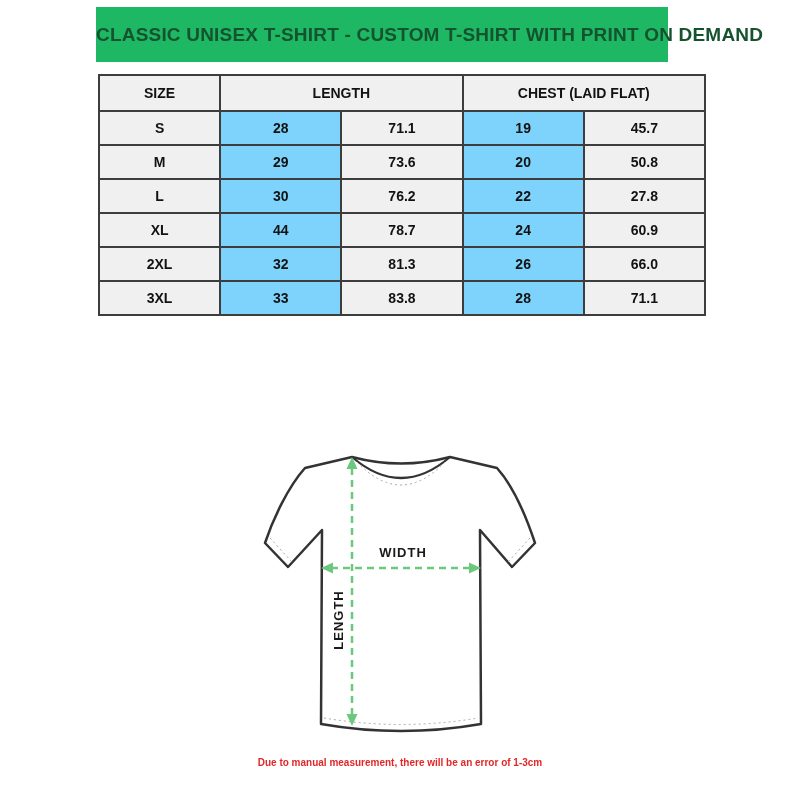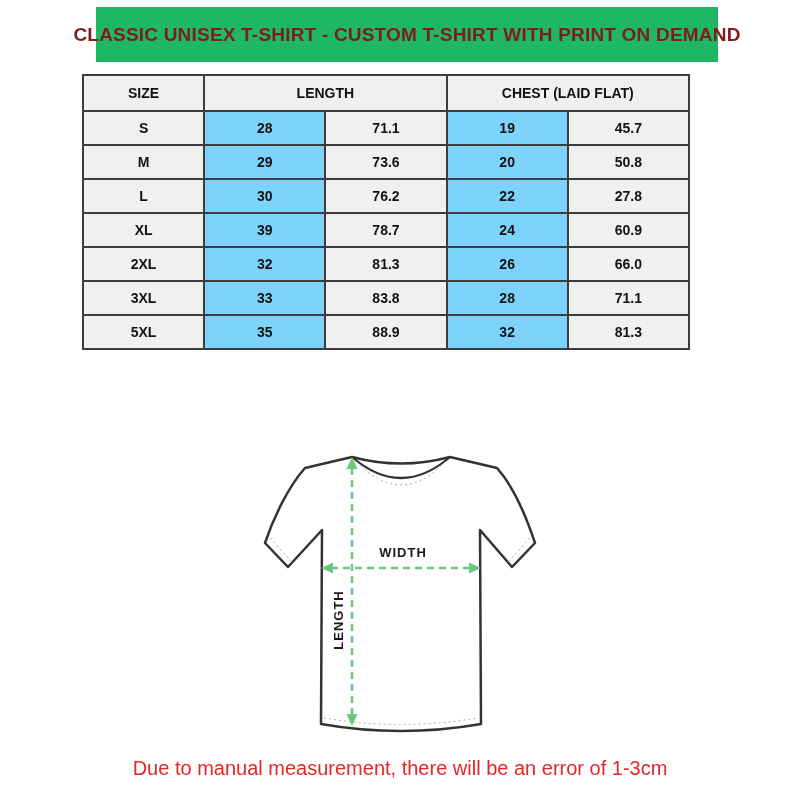--- a/index.html
+++ b/index.html
@@ -7,34 +7,33 @@
   #canvas {
     position: relative;
     width: 800px;
     height: 800px;
     background: #ffffff;
     overflow: hidden;
   }
   .banner {
     position: absolute;
     left: 96px; top: 7px;
-    width: 622px; height: 55px;
+    width: 572px; height: 55px;
     background: #1eb864;
-    color: #7f1d1d;
+    color: #14532d;
     display: flex;
     align-items: center;
-    justify-content: center;
     font-weight: 700;
     font-size: 19px;
     letter-spacing: 0.2px;
     white-space: nowrap;
   }
   table.size-table {
     position: absolute;
-    left: 82px; top: 74px;
+    left: 98px; top: 74px;
     width: 608px;
     border-collapse: collapse;
     table-layout: fixed;
   }
   .size-table th, .size-table td {
     border: 2px solid #3d3d3d;
     text-align: center;
     vertical-align: middle;
     font-weight: 700;
     font-size: 14px;
@@ -55,22 +54,22 @@
     font-size: 13px;
     letter-spacing: 1px;
     fill: #1a1a1a;
   }
   .footer-note {
     position: absolute;
     left: 0; top: 757px;
     width: 100%;
     text-align: center;
     color: #e32727;
-    font-weight: 400;
-    font-size: 20px;
+    font-weight: 700;
+    font-size: 10px;
   }
 </style>
 </head>
 <body>
 
 <div id="canvas">
 
   <div class="banner">
     <span>CLASSIC UNISEX T-SHIRT - CUSTOM T-SHIRT WITH PRINT ON DEMAND</span>
   </div>
@@ -107,45 +106,38 @@
       </tr>
       <tr>
         <td class="shade">L</td>
         <td>30</td>
         <td class="shade">76.2</td>
         <td>22</td>
         <td class="shade">27.8</td>
       </tr>
       <tr>
         <td class="shade">XL</td>
-        <td>39</td>
+        <td>44</td>
         <td class="shade">78.7</td>
         <td>24</td>
         <td class="shade">60.9</td>
       </tr>
       <tr>
         <td class="shade">2XL</td>
         <td>32</td>
         <td class="shade">81.3</td>
         <td>26</td>
         <td class="shade">66.0</td>
       </tr>
       <tr>
         <td class="shade">3XL</td>
         <td>33</td>
         <td class="shade">83.8</td>
         <td>28</td>
         <td class="shade">71.1</td>
-      </tr>
-      <tr>
-        <td class="shade">5XL</td>
-        <td>35</td>
-        <td class="shade">88.9</td>
-        <td>32</td>
-        <td class="shade">81.3</td>
       </tr>
     </tbody>
   </table>
 
   <svg class="shirt-svg" width="300" height="315" viewBox="0 0 300 315" xmlns="http://www.w3.org/2000/svg">
 
     <path d="M 102 22
              Q 151 35 200 22
              L 247 33
              C 264 52 277 84 285 108

